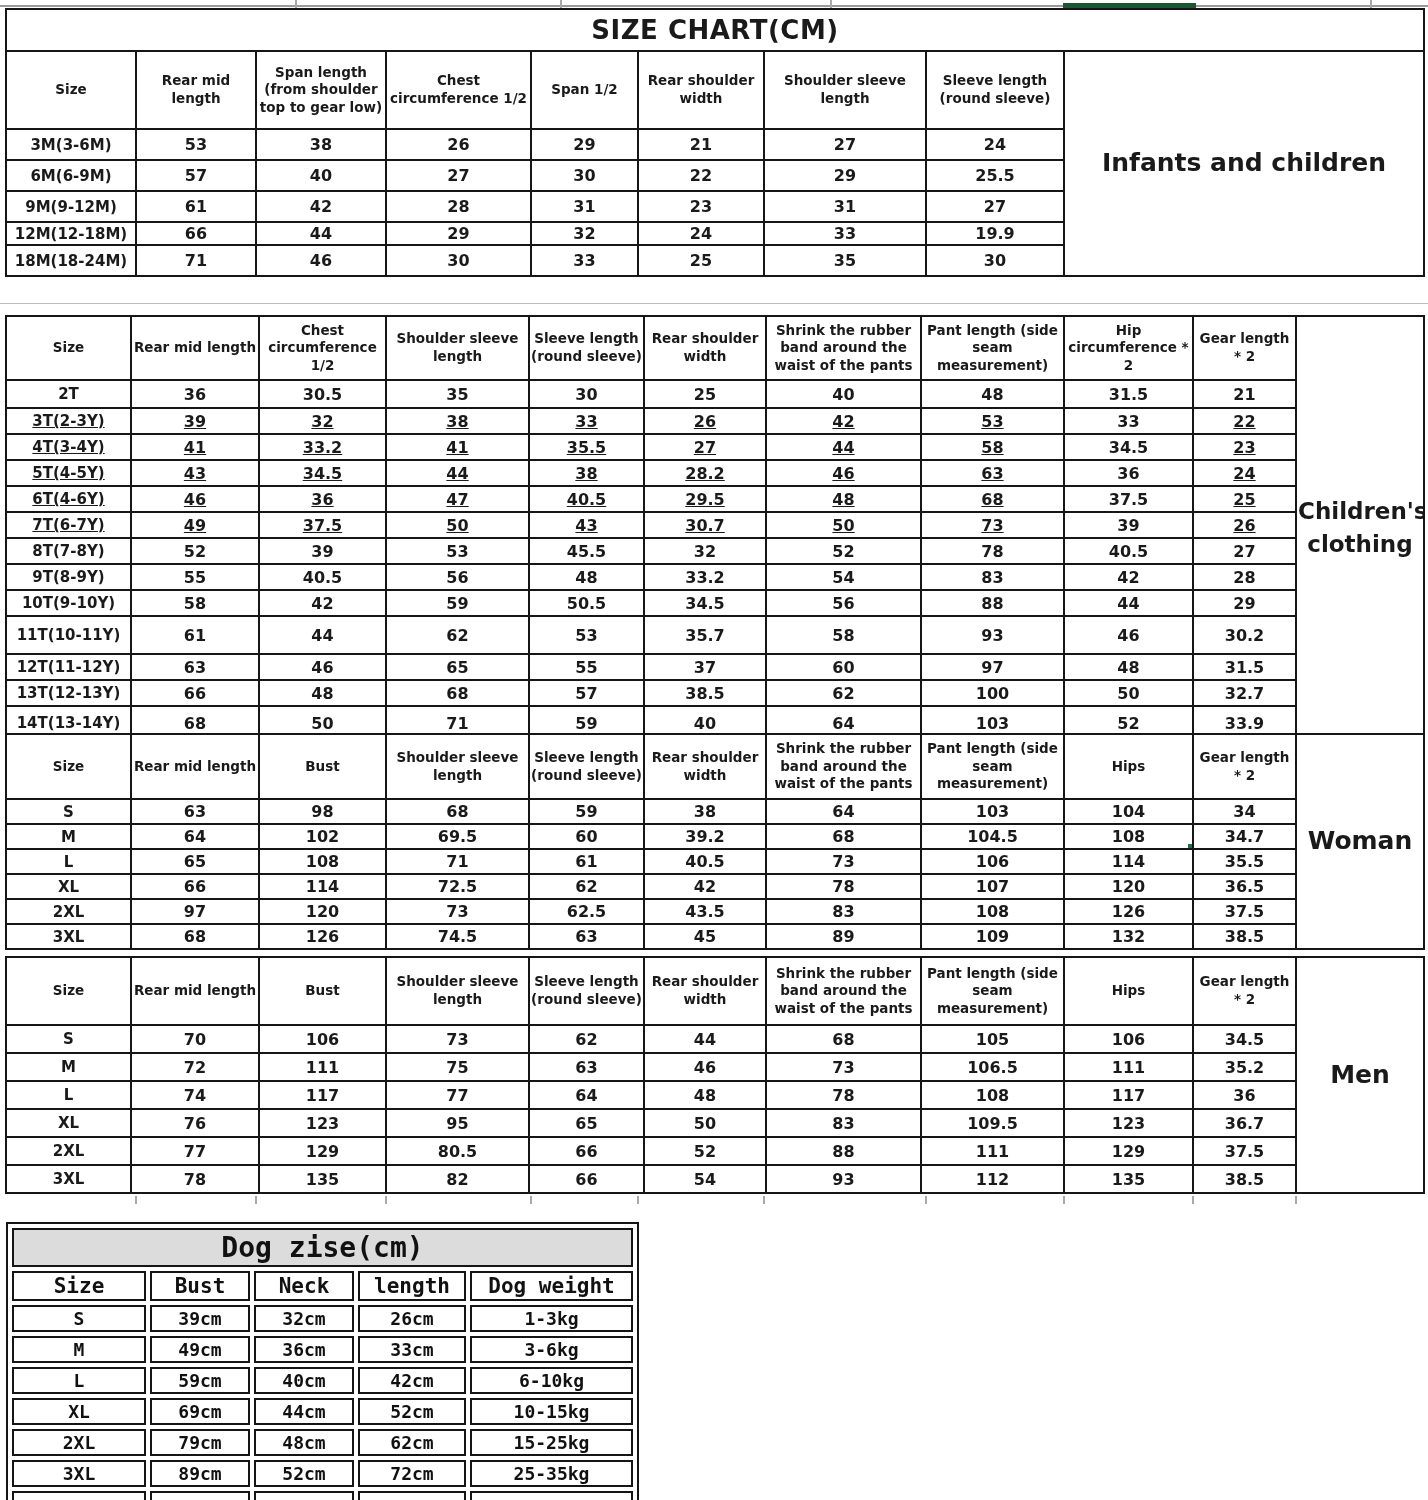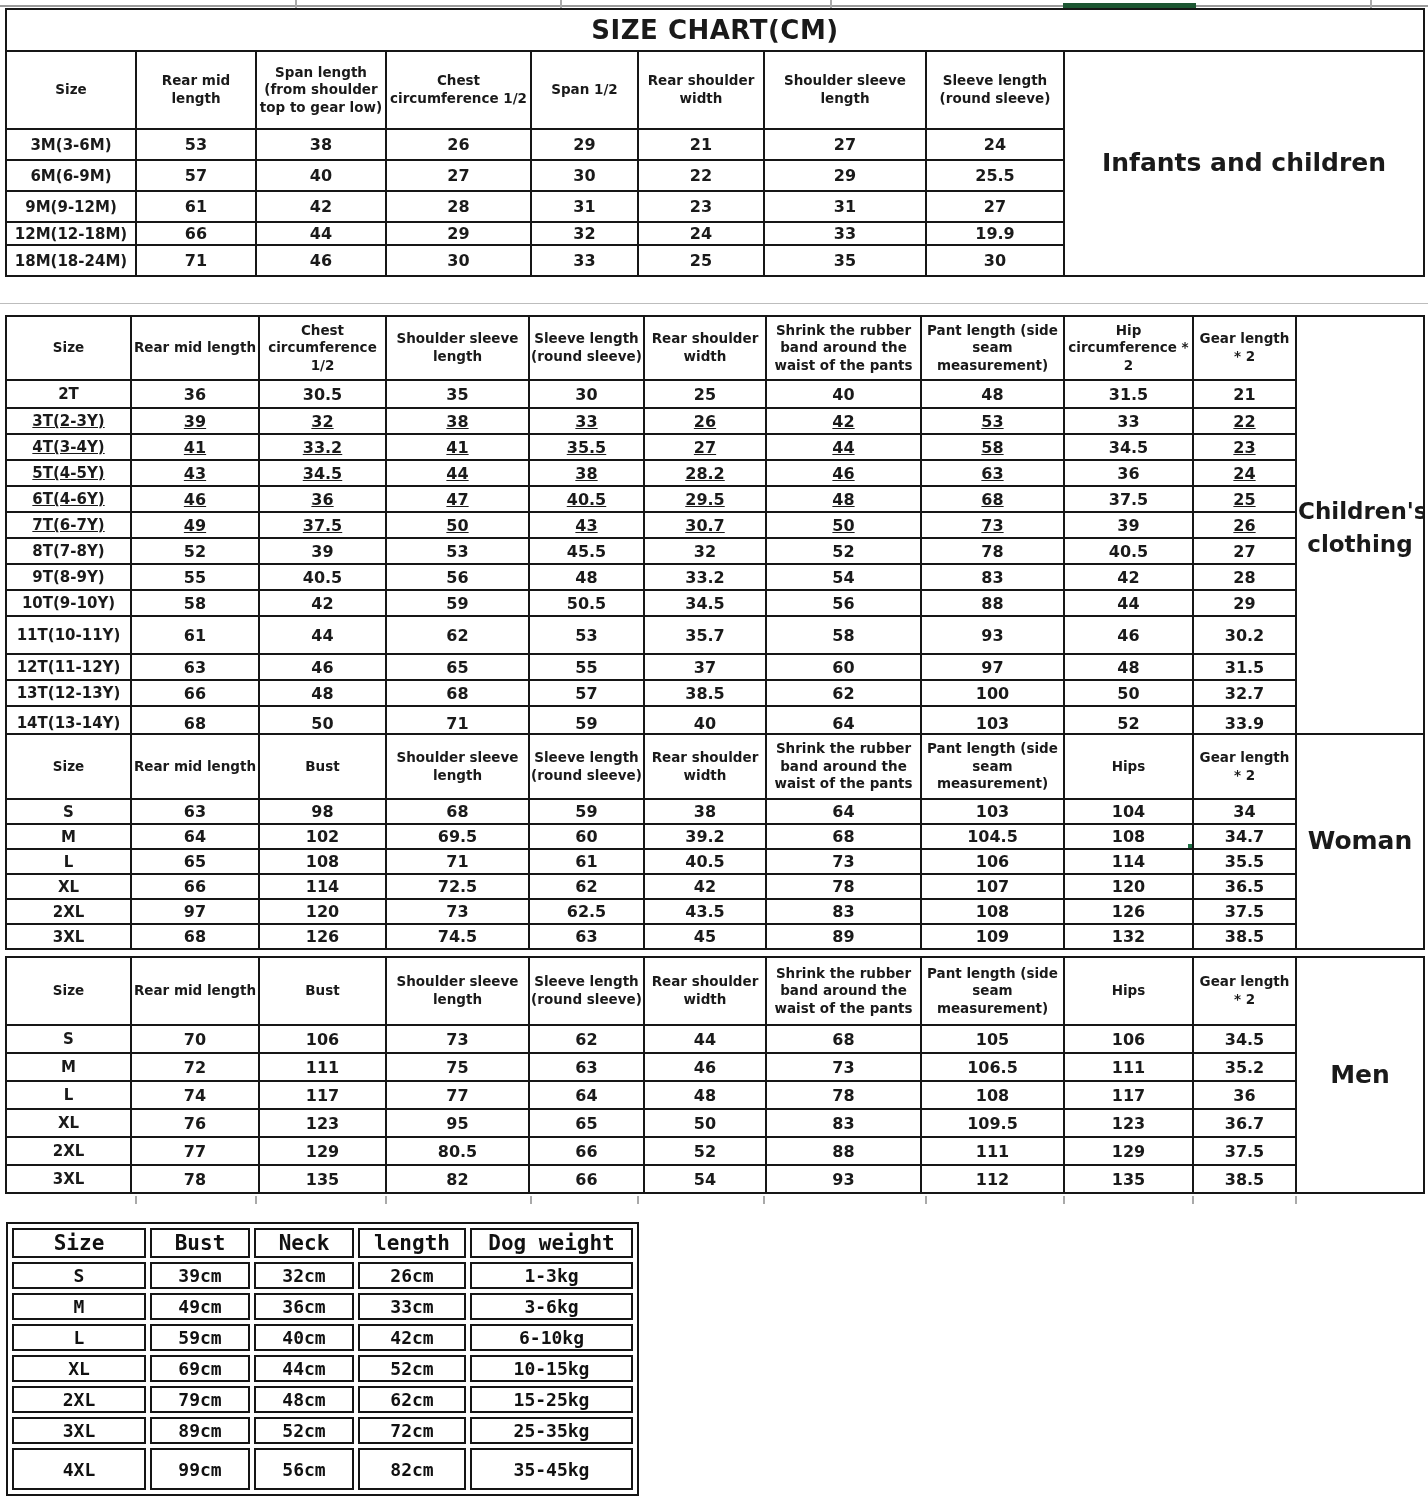--- a/index.html
+++ b/index.html
@@ -548,20 +548,23 @@
   <table id="t-dog">
       <colgroup>
         <col style="width: 134px;">
         <col style="width: 100px;">
         <col style="width: 100px;">
         <col style="width: 108px;">
         <col style="width: 163px;">
       </colgroup>
       <tbody>
         <tr>
+          <td class="dog-title" colspan="5">Dog zise(cm)</td>
+        </tr>
+        <tr>
           <td class="dog-head">Size</td>
           <td class="dog-head">Bust</td>
           <td class="dog-head">Neck</td>
           <td class="dog-head">length</td>
           <td class="dog-head">Dog weight</td>
         </tr>
         <tr style="height: 26px;">
           <td class="dog-cell">S</td>
           <td class="dog-cell">39cm</td>
           <td class="dog-cell">32cm</td>

